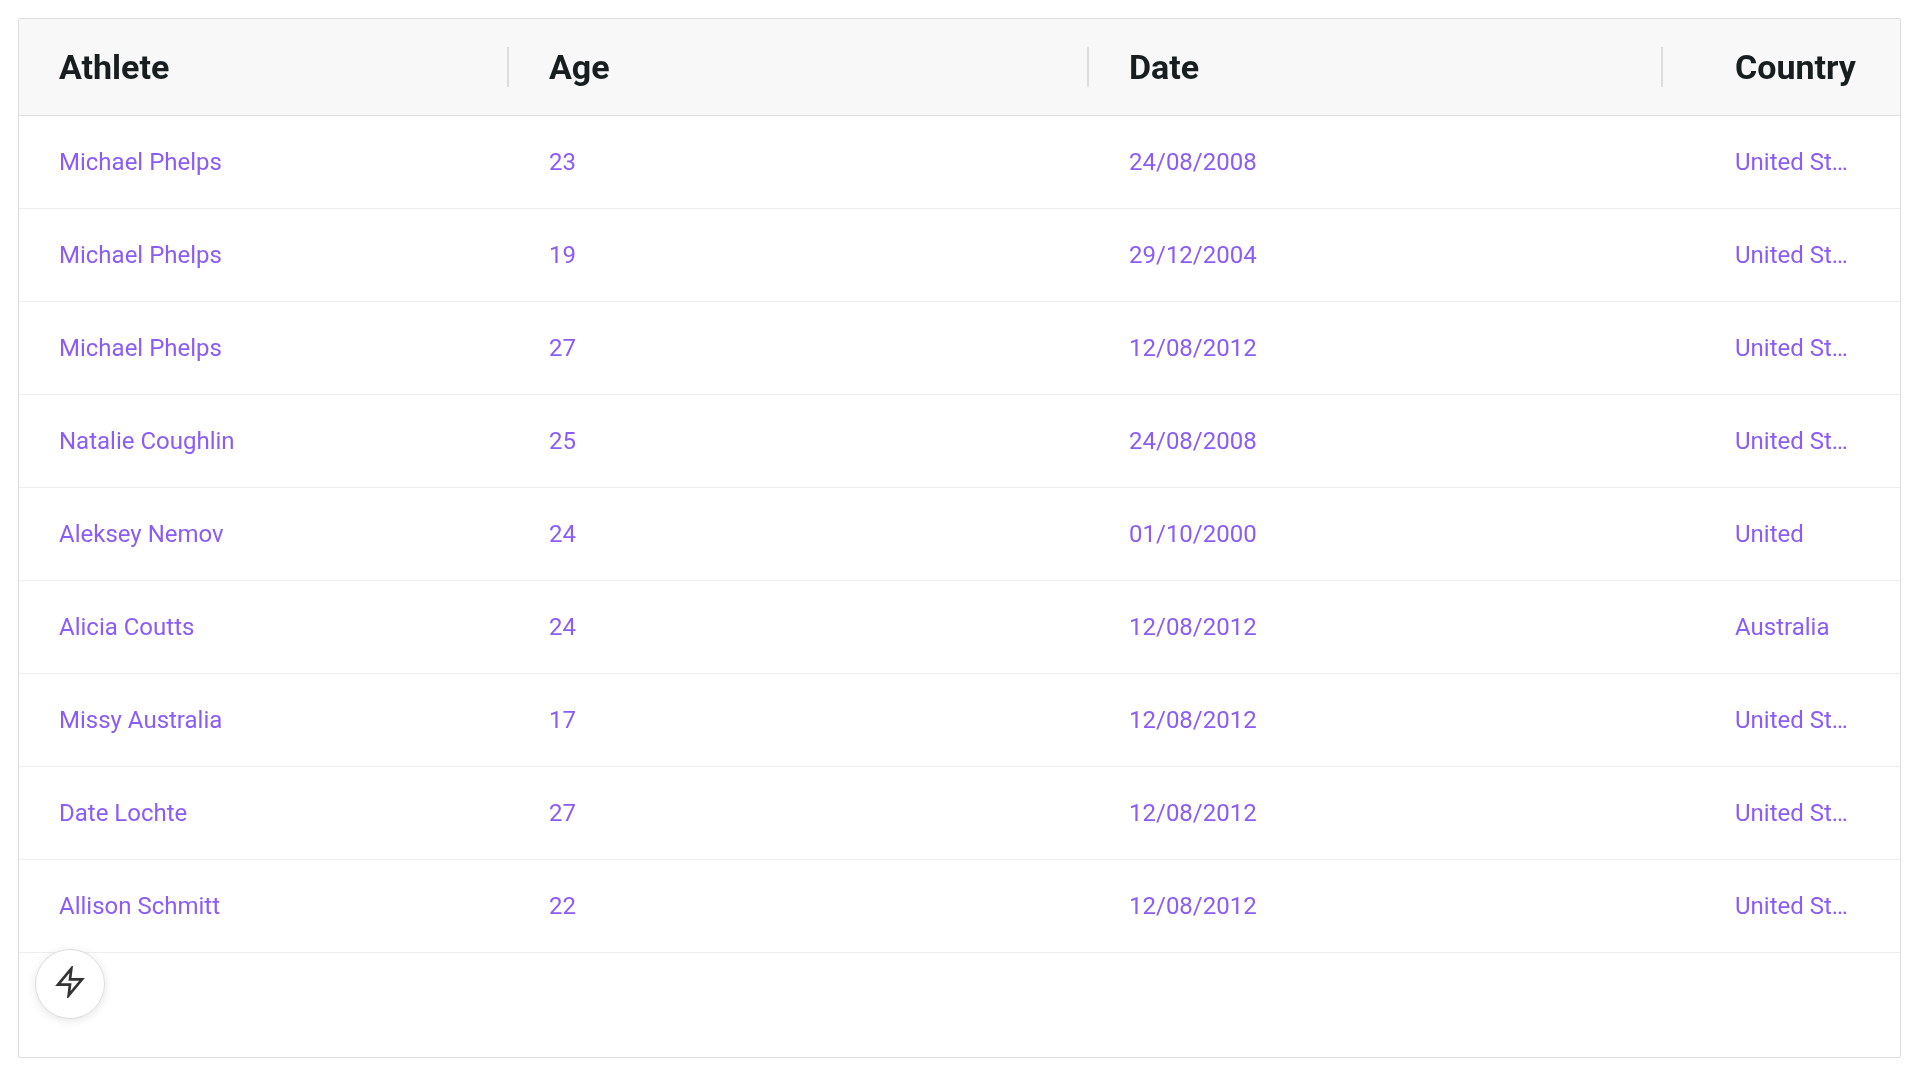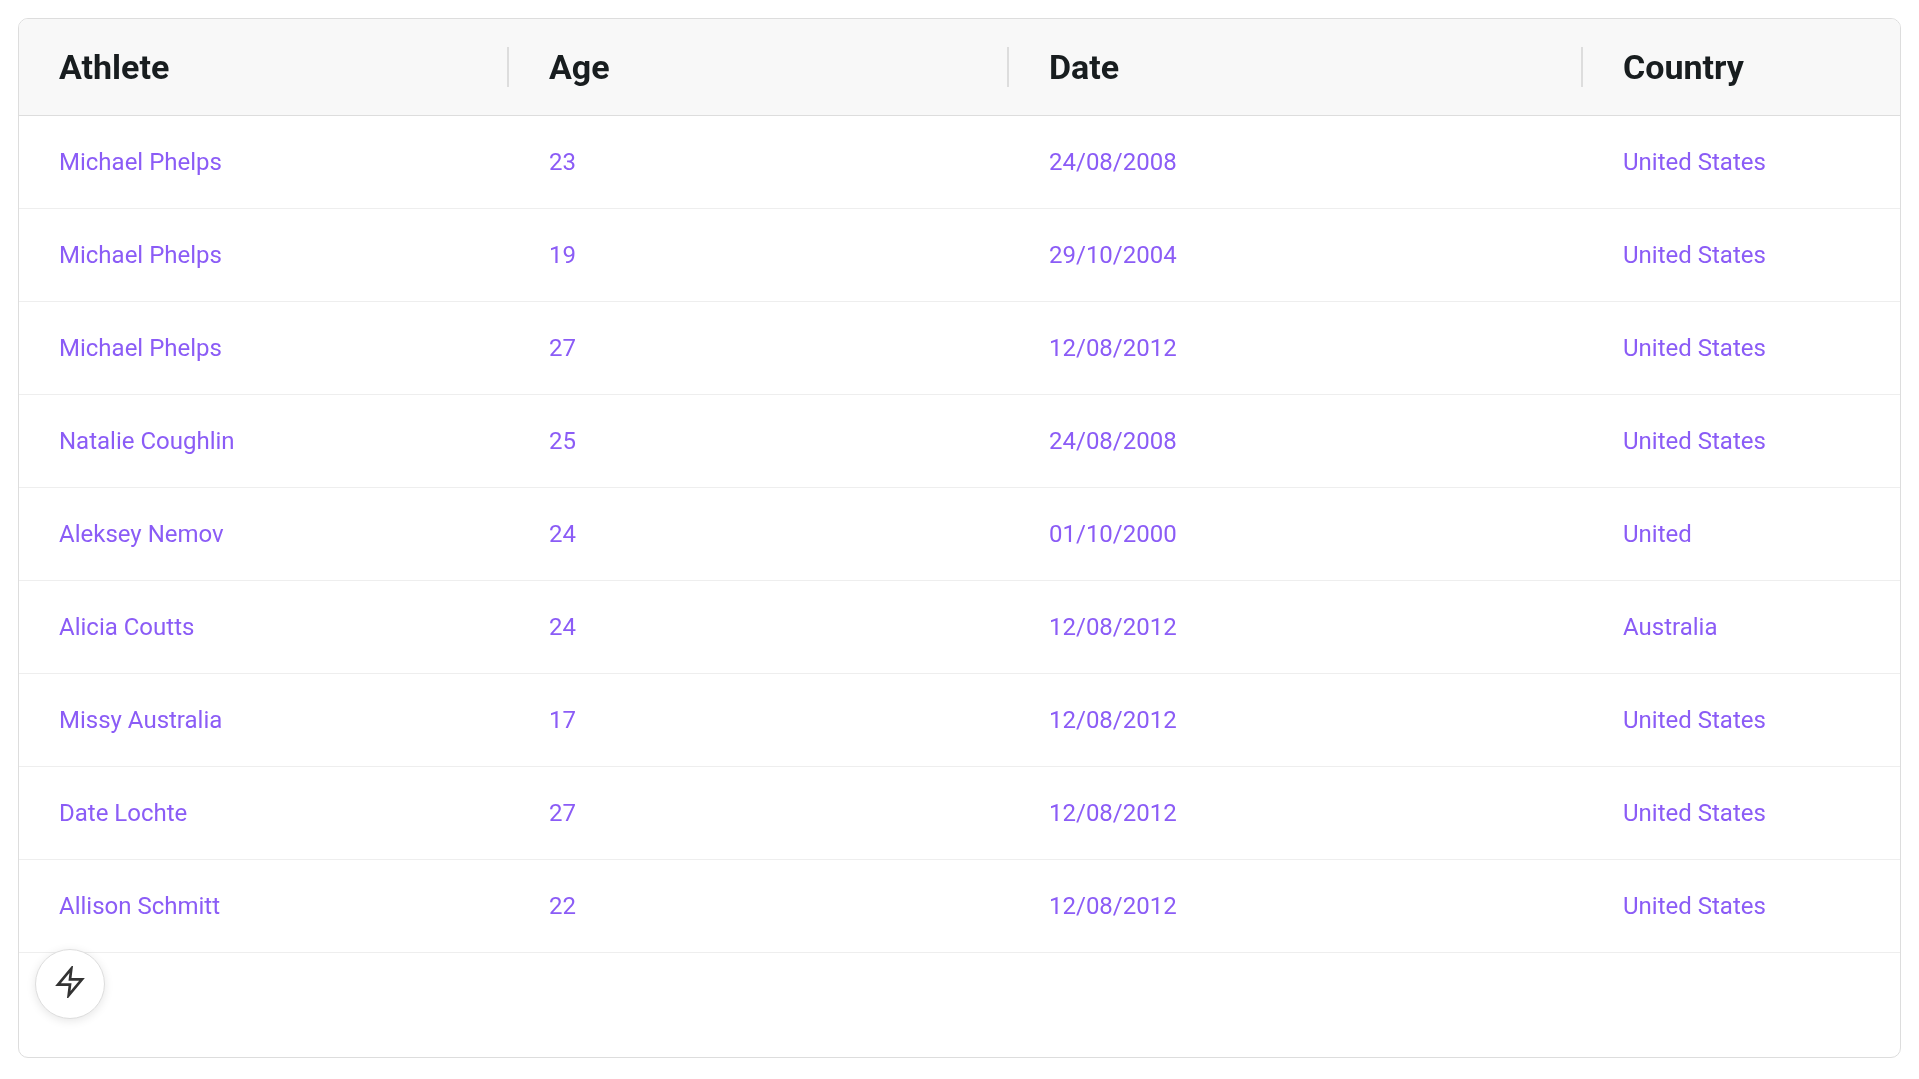--- a/index.html
+++ b/index.html
@@ -9,21 +9,21 @@
     }
     
     body {
       font-family: -apple-system, BlinkMacSystemFont, "Segoe UI", Roboto, "Helvetica Neue", Arial, sans-serif;
       background: #fff;
       padding: 18px;
     }
     
     .grid-container {
       border: 1px solid #ddd;
-      border-radius: 10px;
+      border-radius: 2px;
       overflow: hidden;
       height: 1040px;
       display: flex;
       flex-direction: column;
     }
     
     .header-row {
       background: #f8f8f8;
       border-bottom: 1px solid #ddd;
       display: flex;
@@ -76,23 +76,23 @@
     .data-cell {
       padding: 32px 40px;
       font-size: 24px;
       color: #8b5cf6;
       white-space: nowrap;
       overflow: hidden;
       text-overflow: ellipsis;
     }
     
     .col-athlete { width: 490px; flex-shrink: 0; }
-    .col-age { width: 500px; flex-shrink: 0; }
+    .col-age { width: 580px; flex-shrink: 0; }
     .col-date { width: 574px; flex-shrink: 0; }
-    .col-country { flex: 1; }
+    .col-country { flex: 1; margin-left: 32px; }
     
     .fab {
       position: fixed;
       left: 35px;
       bottom: 60px;
       width: 70px;
       height: 70px;
       border-radius: 50%;
       background: #fff;
       border: 1px solid #ddd;
@@ -124,21 +124,21 @@
   <div class="body-container" id="grid-body">
   <div class="data-row">
         <div class="data-cell col-athlete">Michael Phelps</div>
         <div class="data-cell col-age">23</div>
         <div class="data-cell col-date">24/08/2008</div>
         <div class="data-cell col-country">United States</div>
       </div>
       <div class="data-row">
         <div class="data-cell col-athlete">Michael Phelps</div>
         <div class="data-cell col-age">19</div>
-        <div class="data-cell col-date">29/10/2004</div>
+        <div class="data-cell col-date">29/12/2004</div>
         <div class="data-cell col-country">United States</div>
       </div>
       <div class="data-row">
         <div class="data-cell col-athlete">Michael Phelps</div>
         <div class="data-cell col-age">27</div>
         <div class="data-cell col-date">12/08/2012</div>
         <div class="data-cell col-country">United States</div>
       </div>
       <div class="data-row">
         <div class="data-cell col-athlete">Natalie Coughlin</div>

